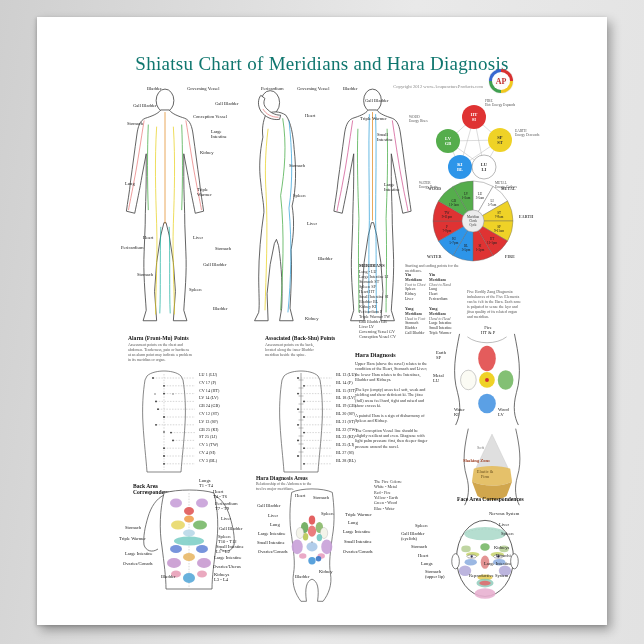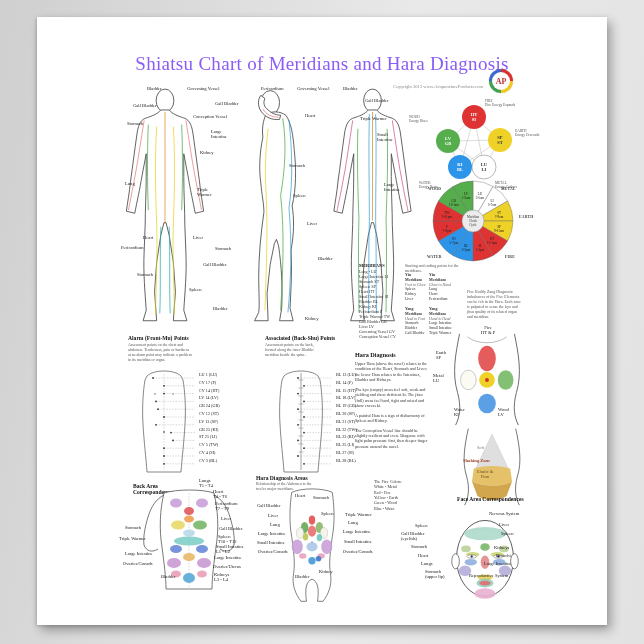--- a/index.html
+++ b/index.html
@@ -1,21 +1,21 @@
 <!DOCTYPE html>
 <html><head>
 <meta charset="utf-8">
 <style>
   html,body{margin:0;padding:0}
   .stage{position:relative;width:644px;height:644px;background:linear-gradient(100deg,#cfcfcf,#e9e9e9 55%,#e2e2e2);overflow:hidden;font-family:"Liberation Serif",serif}
   .poster{position:absolute;left:37px;top:17px;width:570px;height:608px;background:#fff;
           box-shadow:4px 5px 10px rgba(0,0,0,.32),-1px 1px 3px rgba(0,0,0,.18)}
   .layer{position:absolute;left:0;top:0;width:100%;height:100%;pointer-events:none}
   h1.title{position:absolute;top:36px;left:0;right:0;margin:0;text-align:center;
-           font:400 19px "Liberation Serif",serif;color:#8b5cf6;letter-spacing:.3px}
+           font:400 19px "Liberation Serif",serif;color:#0f766e;letter-spacing:.3px}
   .copy{position:absolute;left:300px;top:67px;width:146px;text-align:right;font-size:4.6px;color:#8a8a8a}
   .logo{position:absolute;left:452px;top:52px;width:24px;height:24px;border-radius:50%;
         background:conic-gradient(#d83030 0 25%,#f0c820 0 50%,#40a050 0 75%,#3868d0 0 100%);
         box-shadow:0 0 1px rgba(0,0,0,.4)}
   .logo .in{position:absolute;left:3px;top:3px;width:18px;height:18px;border-radius:50%;background:#fdfdfd;
             display:flex;align-items:center;justify-content:center;font:700 8px "Liberation Serif",serif;color:#c03030}
   .plbl{position:absolute;font-size:4.6px;line-height:1.18;color:#222;white-space:pre-line}
   .eleLbl{position:absolute;font-size:3.8px;font-weight:700;color:#444;letter-spacing:.2px;white-space:pre-line}
   .cycLbl{position:absolute;font-size:3.5px;color:#555;white-space:pre-line;line-height:1.2}
   .h2{position:absolute;font-weight:700;font-size:5.6px;color:#111;white-space:pre-line}

